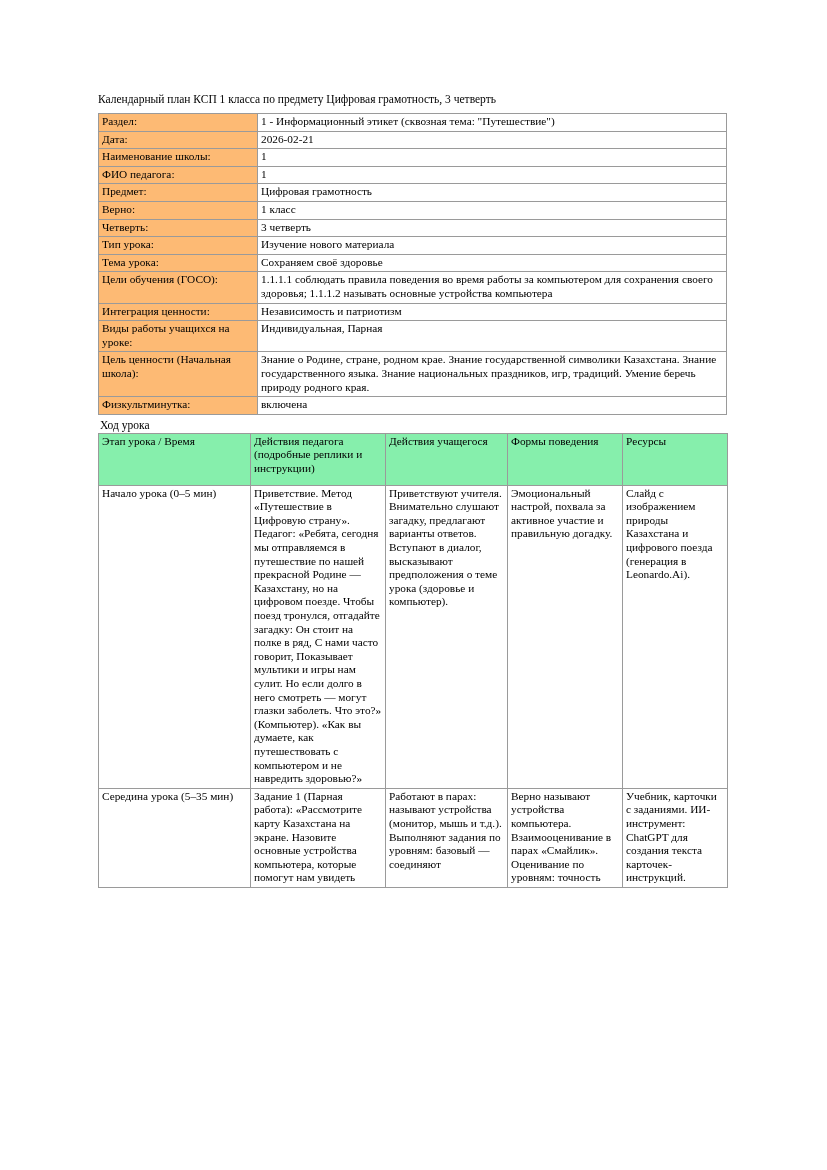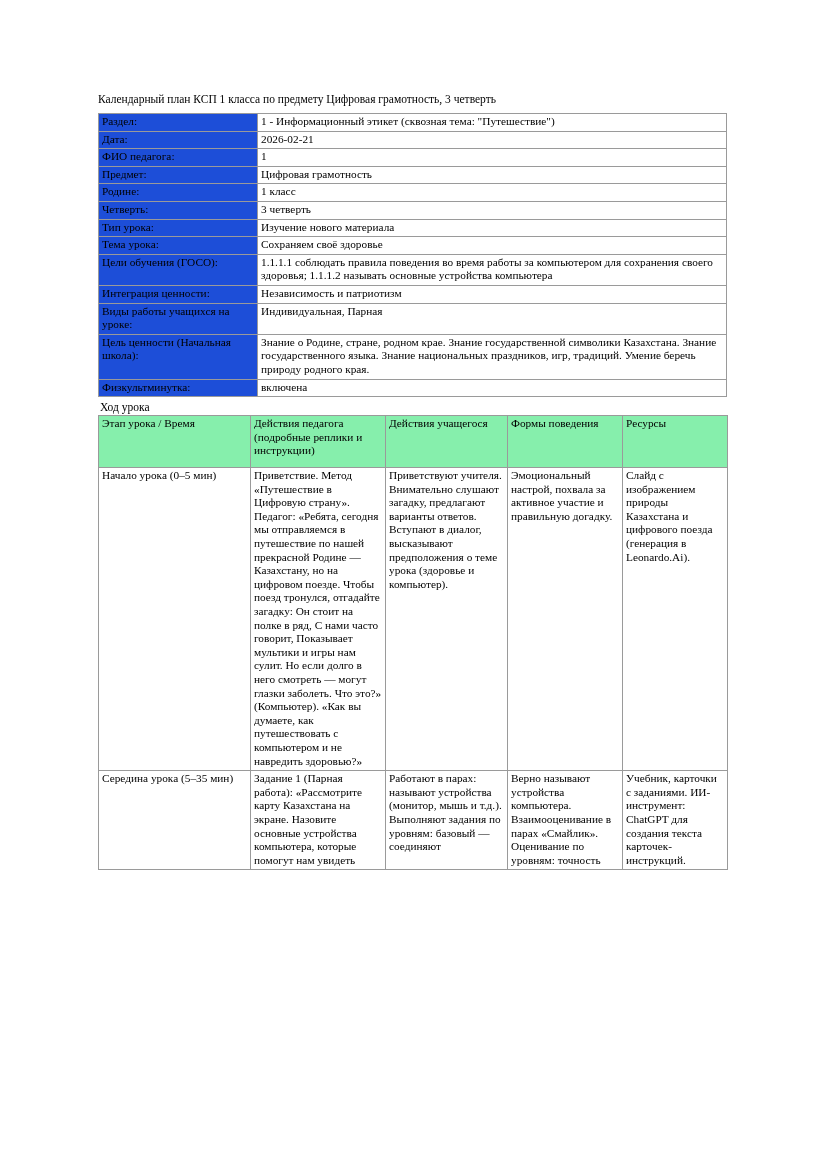--- a/index.html
+++ b/index.html
@@ -39,21 +39,21 @@
     font-size: 11.3px;
     line-height: 13.6px;
     padding: 1px 3px 2px 3px;
     font-family: "Liberation Serif", serif;
     text-align: left;
     font-weight: normal;
   }
   
   .info-table td.label {
     width: 152px;
-    background: #1d4ed8;
+    background: #fdba74;
   }
   .info-table td.value {
     background: #ffffff;
   }
   .section-caption {
     font-size: 11.5px;
     line-height: 14px;
     margin: 3px 0 1px 2px;
   }
   
@@ -81,29 +81,33 @@
     <tbody>
       <tr>
         <td class="label">Раздел:</td>
         <td class="value">1 - Информационный этикет (сквозная тема: "Путешествие")</td>
       </tr>
       <tr>
         <td class="label">Дата:</td>
         <td class="value">2026-02-21</td>
       </tr>
       <tr>
+        <td class="label">Наименование школы:</td>
+        <td class="value">1</td>
+      </tr>
+      <tr>
         <td class="label">ФИО педагога:</td>
         <td class="value">1</td>
       </tr>
       <tr>
         <td class="label">Предмет:</td>
         <td class="value">Цифровая грамотность</td>
       </tr>
       <tr>
-        <td class="label">Родине:</td>
+        <td class="label">Верно:</td>
         <td class="value">1 класс</td>
       </tr>
       <tr>
         <td class="label">Четверть:</td>
         <td class="value">3 четверть</td>
       </tr>
       <tr>
         <td class="label">Тип урока:</td>
         <td class="value">Изучение нового материала</td>
       </tr>

